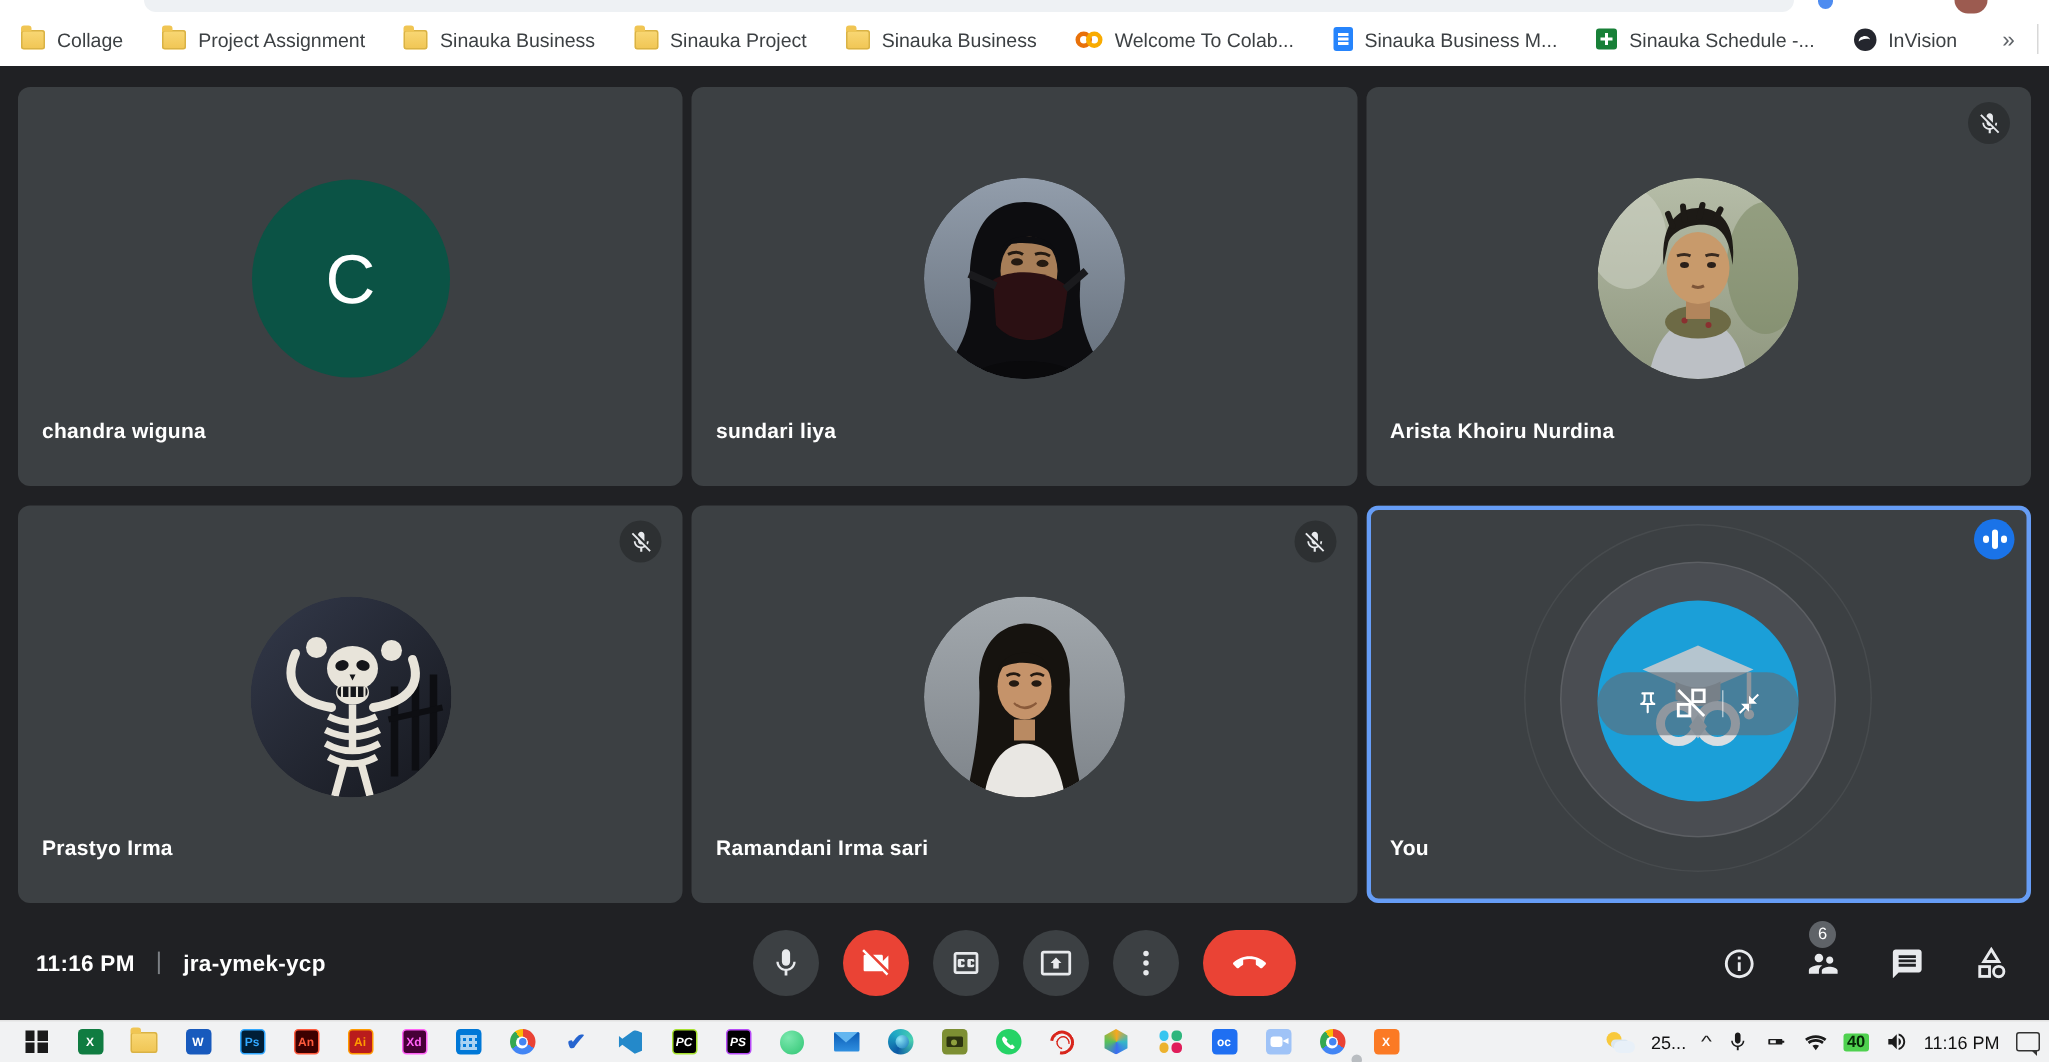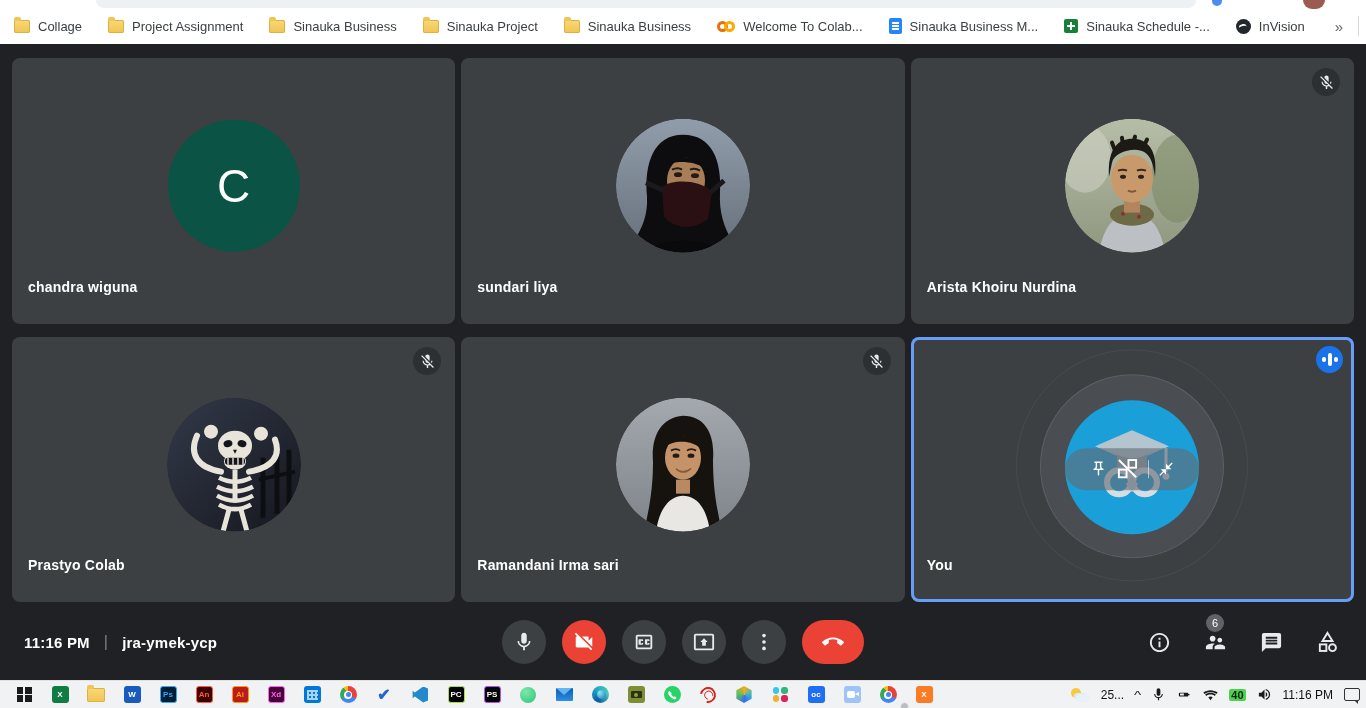--- a/index.html
+++ b/index.html
@@ -82,21 +82,21 @@
   .an{background:#3d0000;border-color:#ff5a3c;color:#ff5a3c;}
   .ai{background:#b91c1c;border-color:#ff9a00;color:#ff9a00;}
   .xd{background:#470137;border-color:#ff61f6;color:#ff61f6;}
   .cal{background:#0078d7;position:relative;}
   .cal:before{content:"";position:absolute;inset:4px 3px 3px 3px;background:repeating-linear-gradient(#bcdcf5 0 2px,transparent 2px 4px),repeating-linear-gradient(90deg,#bcdcf5 0 2px,transparent 2px 4px);opacity:.9;}
   .chrome{width:17px;height:17px;border-radius:50%;background:conic-gradient(#ea4335 0 33%,#4285f4 33% 66%,#34a853 66% 90%,#fbbc05 90%);position:relative;}
   .chrome:before{content:"";position:absolute;left:4.5px;top:4.5px;width:8px;height:8px;border-radius:50%;background:#fff;}
   .chrome:after{content:"";position:absolute;left:6px;top:6px;width:5px;height:5px;border-radius:50%;background:#4285f4;}
   .check{color:#2564cf;font-size:16px;font-weight:700;}
   .vsc{width:16px;height:16px;background:#2489ca;clip-path:polygon(70% 0,100% 12%,100% 88%,70% 100%,18% 62%,4% 74%,4% 26%,18% 38%);}
-  .jet{background:#000;color:#fff;border:1.5px solid #a7e22e;}
+  .jet{background:#000;color:#fff;border:1.5px solid #a7e22e;font-style:italic;}
   .jet.ps2{border-color:#b74af7;}
   .droid{width:16px;height:16px;border-radius:50%;background:radial-gradient(circle at 35% 30%,#7be8ae,#2fc573);}
   .mailw{width:17px;height:13px;background:linear-gradient(#0a5bb5,#2f8fe0);position:relative;border-radius:1px;}
   .mailw:before{content:"";position:absolute;left:0;top:0;border-left:8.5px solid transparent;border-right:8.5px solid transparent;border-top:7px solid #63b6f0;}
   .edge{width:17px;height:17px;border-radius:50%;background:conic-gradient(from 200deg,#0c59a4,#1fa7c5,#49d0b0,#0c59a4);position:relative;}
   .edge:before{content:"";position:absolute;left:5px;top:4px;width:9px;height:9px;border-radius:50%;background:radial-gradient(circle at 30% 30%,#8ee6f5,#1273b8);}
   .camg{background:#7d8f33;position:relative;}
   .camg:before{content:"";position:absolute;left:3px;top:5px;width:11px;height:7px;background:#2c3310;border-radius:1px;}
   .camg:after{content:"";position:absolute;left:6.5px;top:6.5px;width:4px;height:4px;border-radius:50%;background:#8fa13e;}
   .wapp{width:17px;height:17px;border-radius:50%;background:#25d366;display:flex;align-items:center;justify-content:center;}
@@ -298,21 +298,21 @@
               <ellipse cx="75" cy="46" rx="4.5" ry="3.5" fill="#14151a" transform="rotate(15 75 46)"></ellipse>
               <path d="M66 52 L70 52 L68 56 Z" fill="#14151a"></path>
               <rect x="58" y="60" width="20" height="7" rx="3" fill="#14151a"></rect>
               <path d="M61 60 L61 67 M66 60 L66 67 M71 60 L71 67 M76 60 L76 67" stroke="#e8e4da" stroke-width="1.4"></path>
               <path d="M68 72 L68 104" stroke="#e8e4da" stroke-width="5"></path>
               <path d="M52 80 Q68 88 84 80 M50 89 Q68 98 86 89 M50 98 Q68 108 86 98 M52 107 Q68 116 84 107" stroke="#e8e4da" stroke-width="4.5" fill="none"></path>
               <path d="M62 112 L56 134 M74 112 L80 134" stroke="#e8e4da" stroke-width="5"></path>
             </g>
           </svg>
         </div>
-        <span class="tname">Prastyo Colab</span>
+        <span class="tname">Prastyo Irma</span>
       </div>
 
       <div class="tile">
         <div class="mutechip">
           <svg viewBox="0 0 24 24">
               <path d="M19 11h-1.7c0 .74-.16 1.43-.43 2.05l1.23 1.23c.56-.98.9-2.09.9-3.28zm-4.02.17c0-.06.02-.11.02-.17V5c0-1.66-1.34-3-3-3S9 3.34 9 5v.18l5.98 5.99zM4.27 3L3 4.27l6.01 6.01V11c0 1.66 1.33 3 2.99 3 .22 0 .44-.03.65-.08l1.66 1.66c-.71.33-1.5.52-2.31.52-2.76 0-5.3-2.1-5.3-5.1H5c0 3.41 2.72 6.23 6 6.72V21h2v-3.28c.91-.13 1.77-.45 2.54-.9L19.73 21 21 19.73 4.27 3z"></path>
             </svg>
         </div>
         <div class="avatar-wrap">
           <svg class="photo" viewBox="0 0 134 134">

